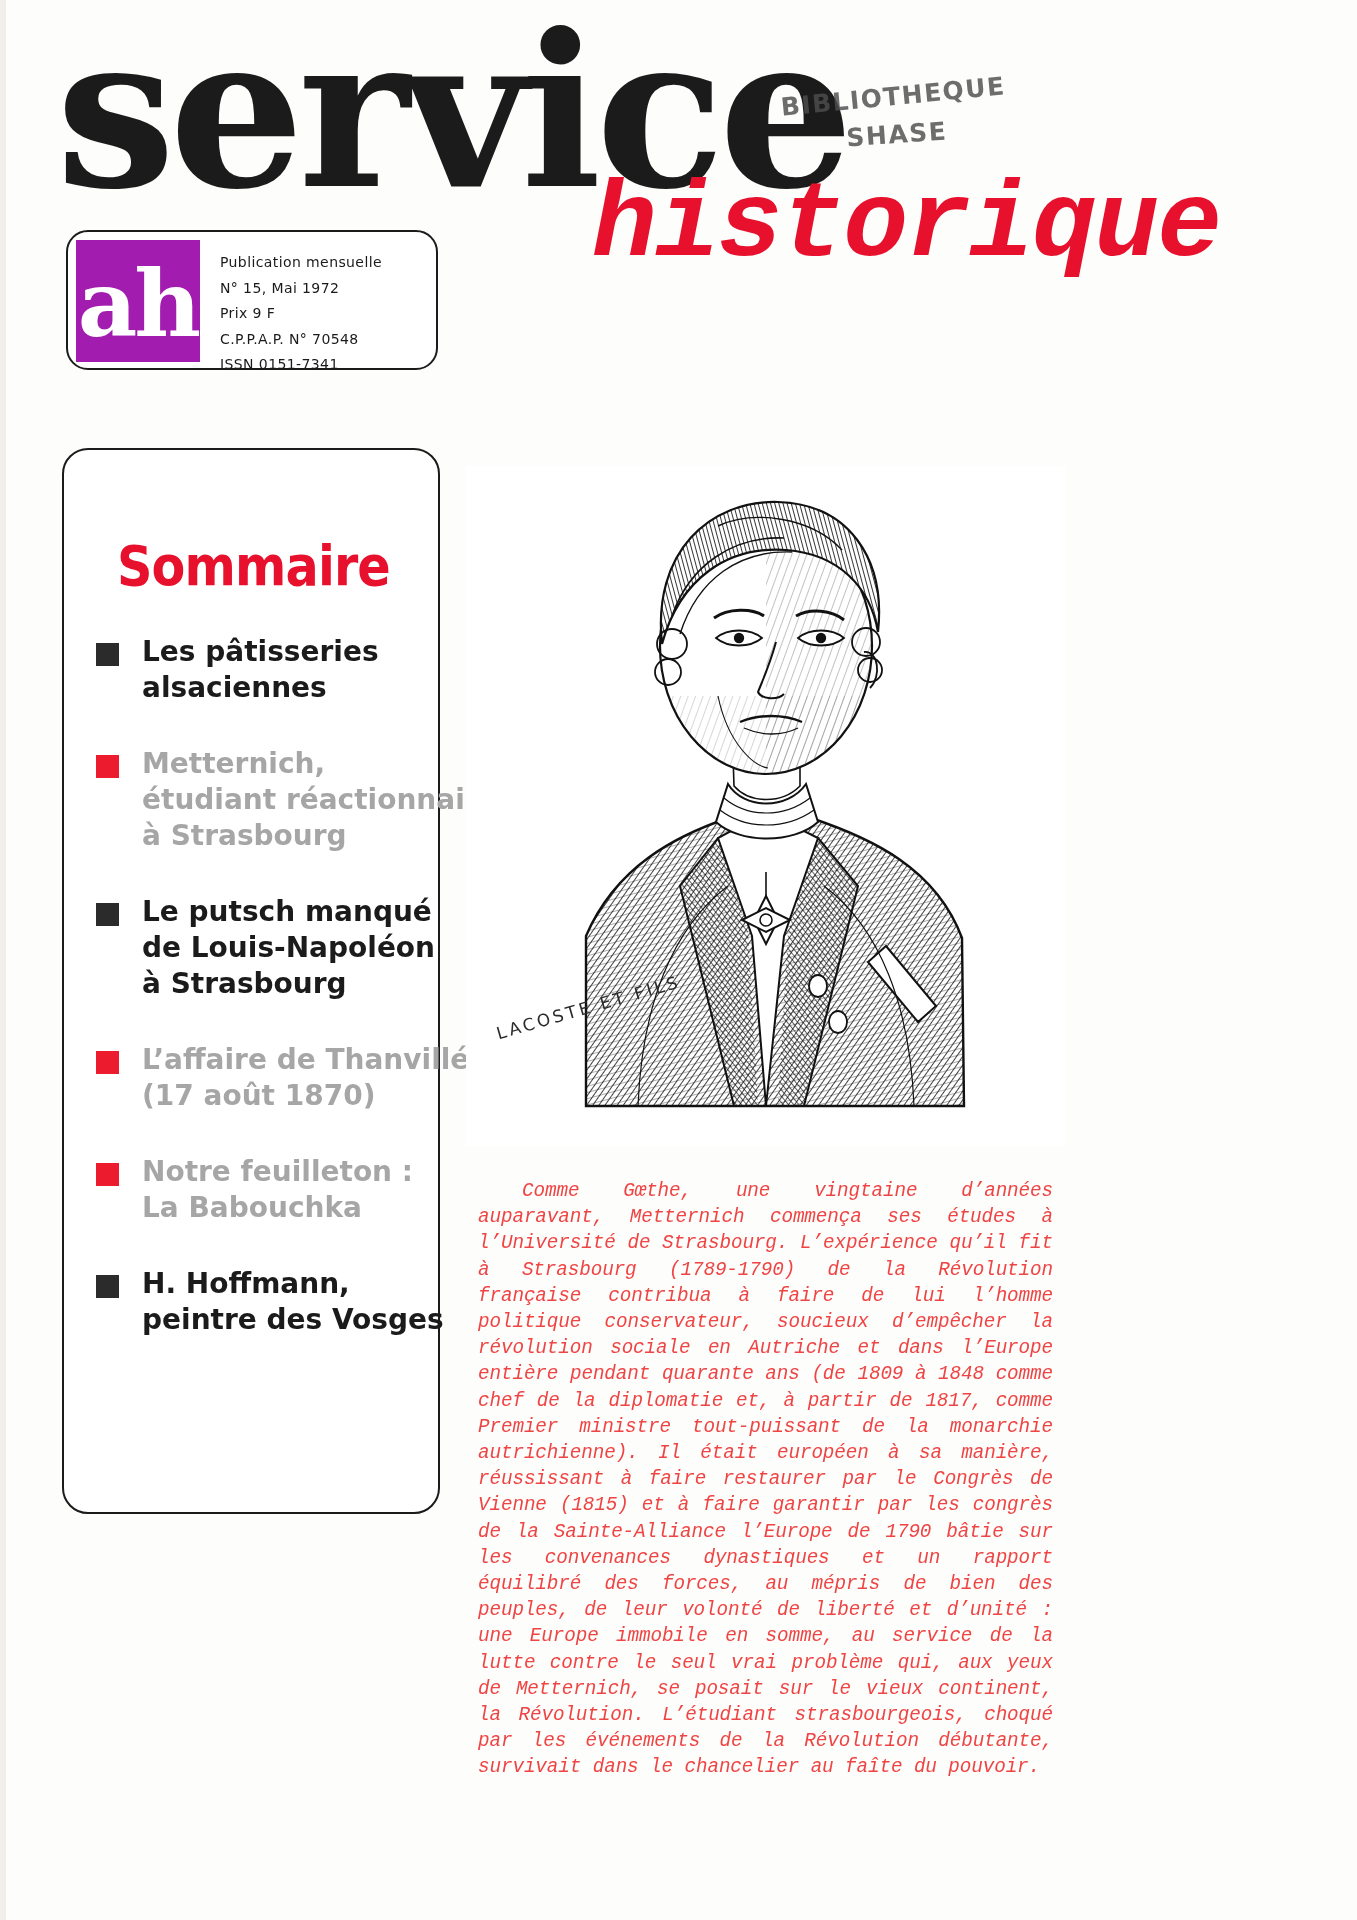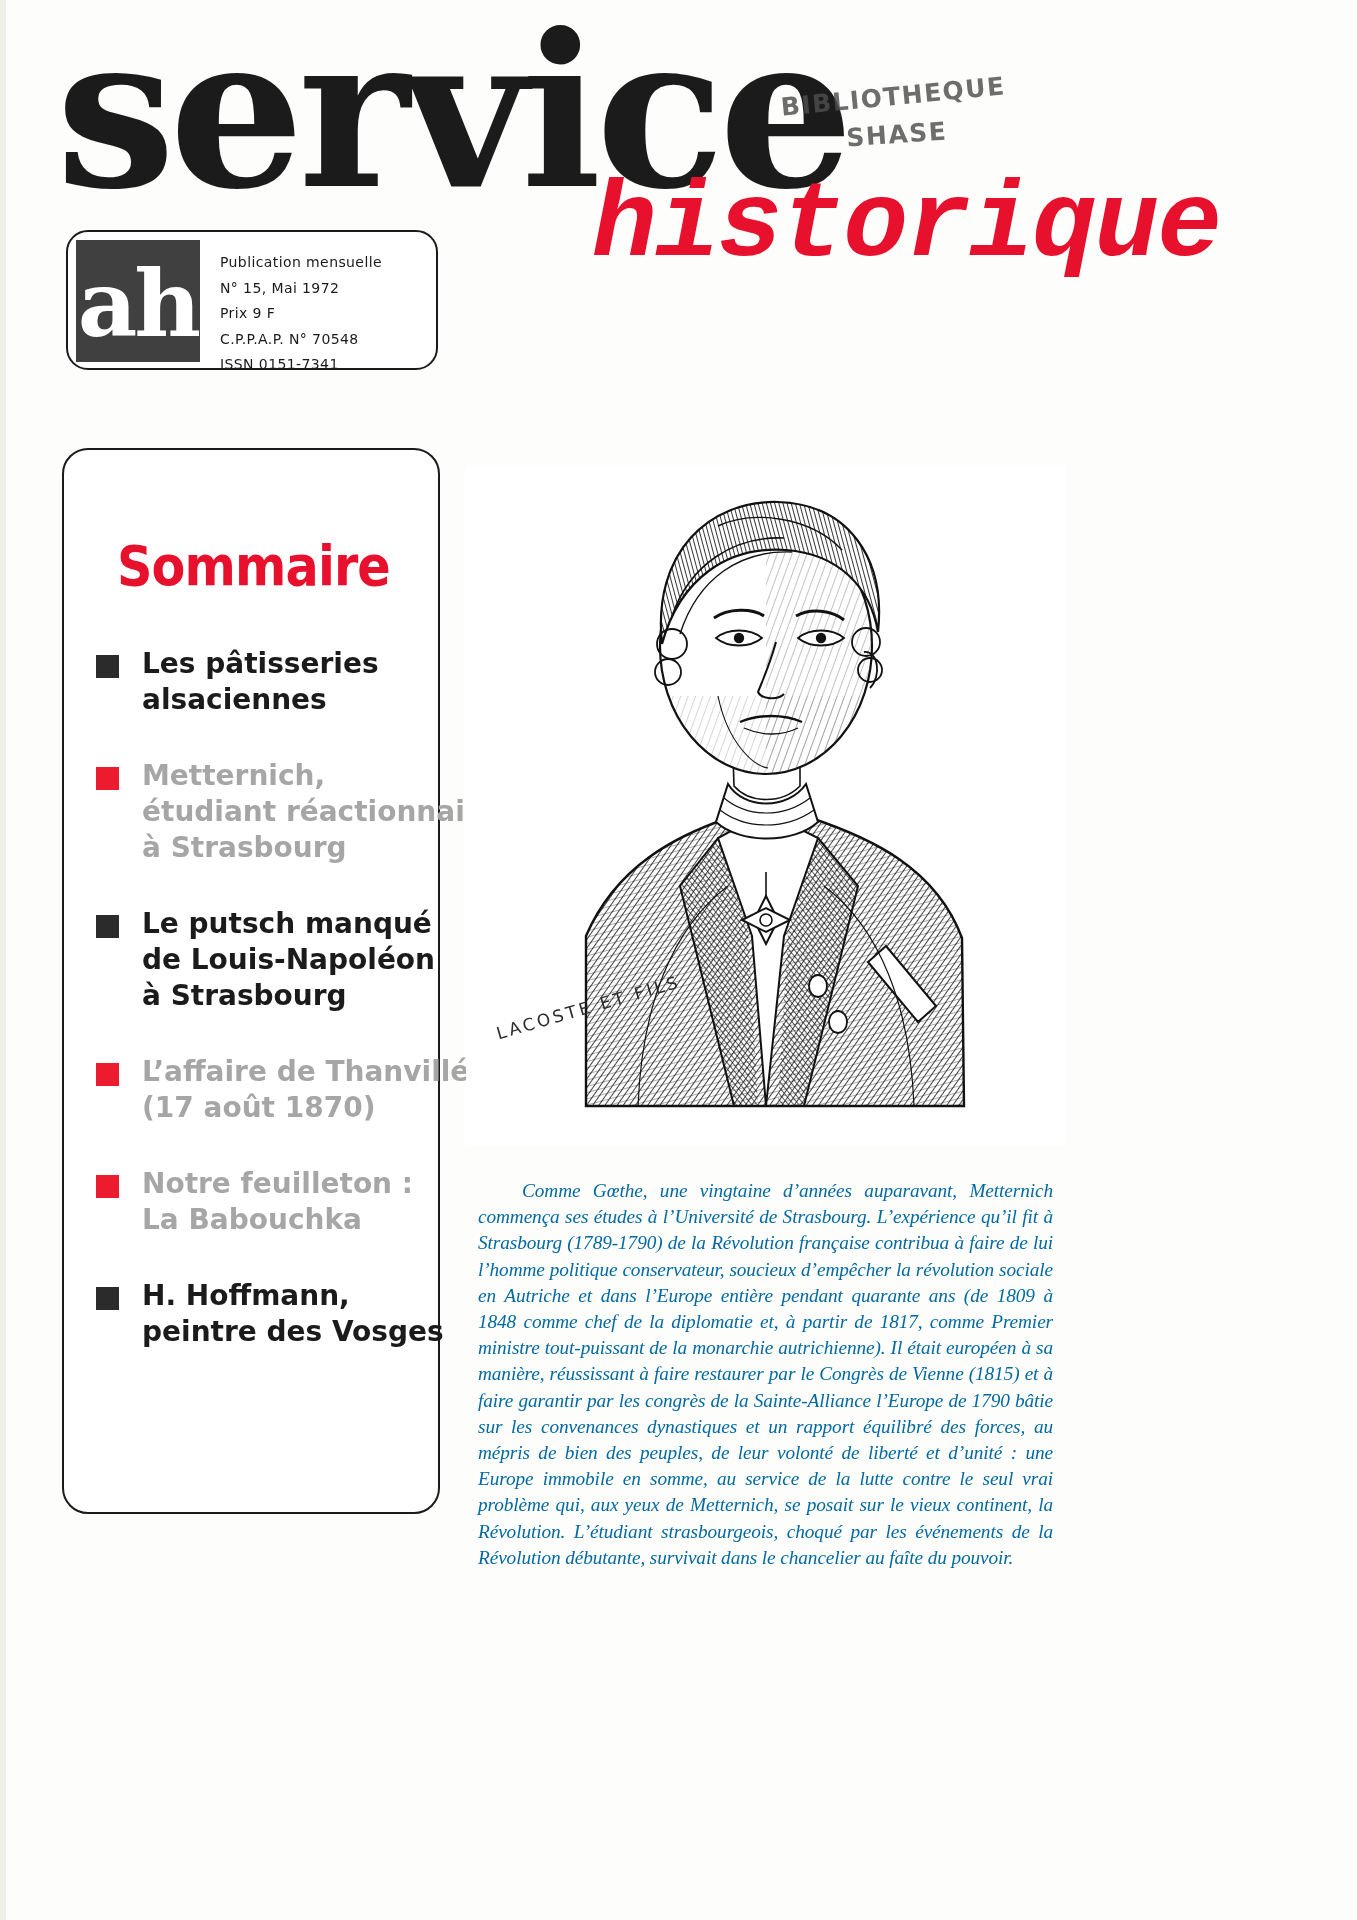--- a/index.html
+++ b/index.html
@@ -79,21 +79,21 @@
     border-radius: 22px;
     background: #ffffff;
     box-sizing: border-box;
   }
   #ah-logo {
     position: absolute;
     left: 8px;
     top: 8px;
     width: 124px;
     height: 122px;
-    background: #404040;
+    background: #a21caf;
     color: #ffffff;
     font-family: "DejaVu Serif", "Liberation Serif", serif;
     font-weight: bold;
     font-size: 92px;
     line-height: 128px;
     text-align: center;
     letter-spacing: -3px;
   }
   #pubinfo {
     position: absolute;
@@ -129,21 +129,21 @@
     font-size: 56px;
     line-height: 56px;
     color: #e8112d;
     transform: scaleX(0.88);
     transform-origin: left top;
     letter-spacing: -1px;
   }
   #toc {
     position: absolute;
     left: 16px;
-    top: 196px;
+    top: 184px;
     width: 346px;
   }
   .toc-item {
     position: relative;
     padding-left: 62px;
     margin-bottom: 40px;
     min-height: 40px;
   }
   .toc-bullet {
     position: absolute;
@@ -187,26 +187,26 @@
     transform: rotate(-16deg);
     transform-origin: left top;
   }
 
   
   #article {
     position: absolute;
     left: 478px;
     top: 1178px;
     width: 575px;
-    font-family: Liberation Serif, serif;
+    font-family: Liberation Mono, monospace;
     font-style: italic;
     font-size: 19.3px;
     line-height: 26.2px;
     text-align: justify;
-    color: #0369a1;
+    color: #ef4444;
     text-indent: 44px;
     hyphens: auto;
     letter-spacing: -0.1px;
   }
 
   
   #scan-edge-left {
     position: absolute;
     left: 0; top: 0;
     width: 6px; height: 1920px;

